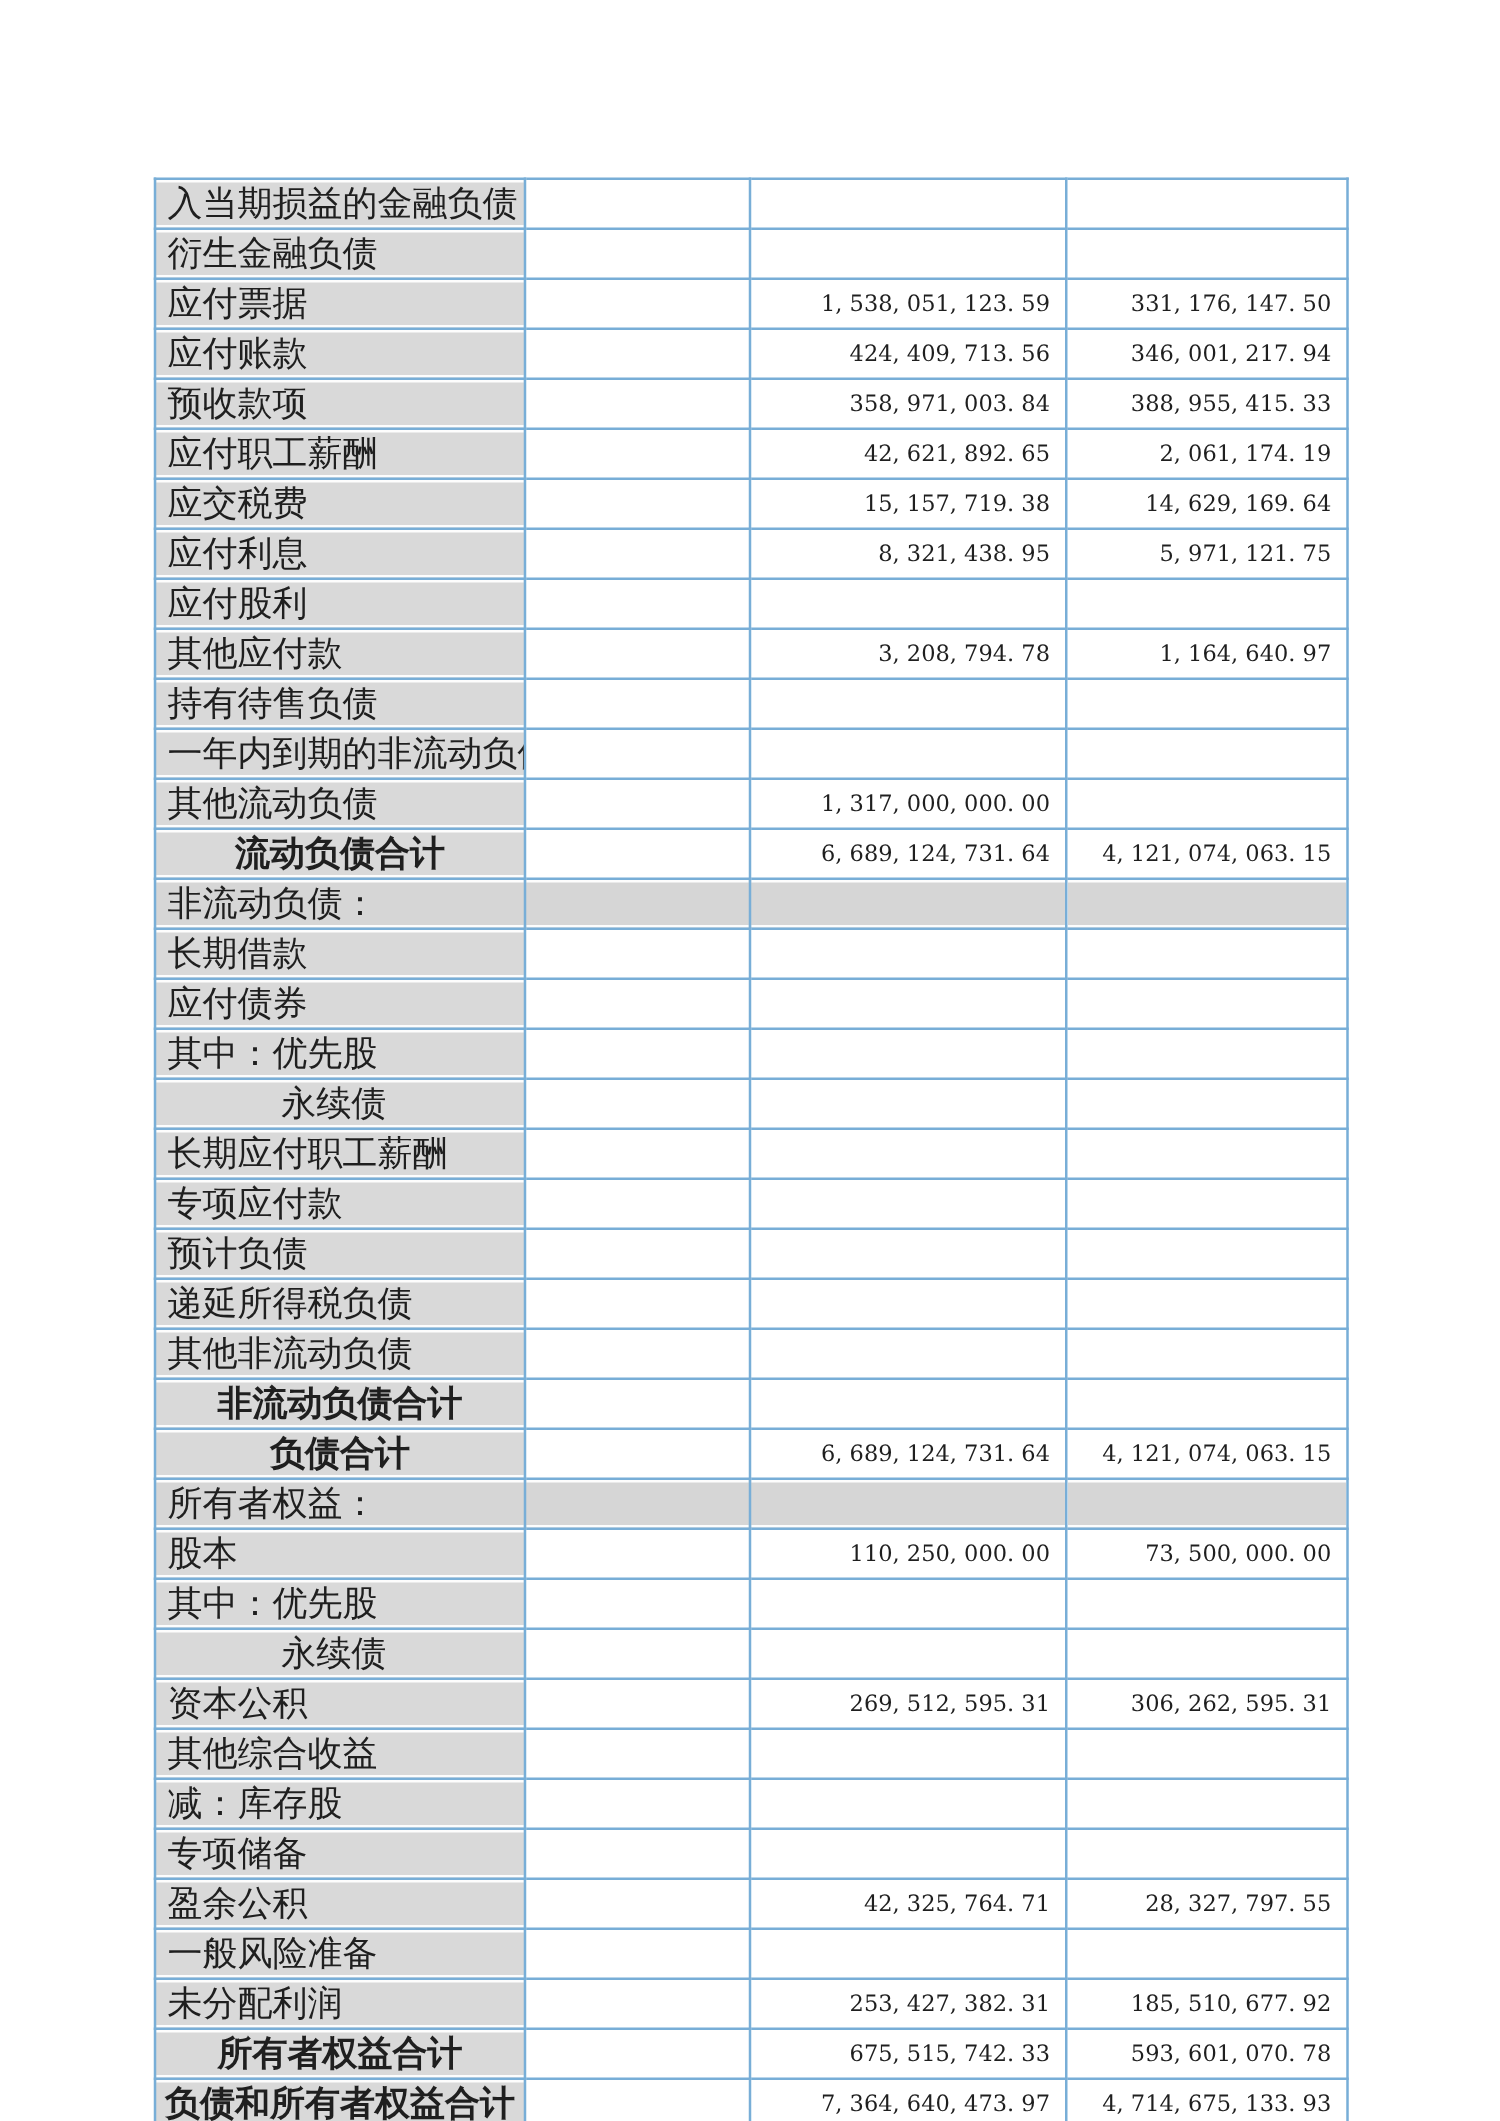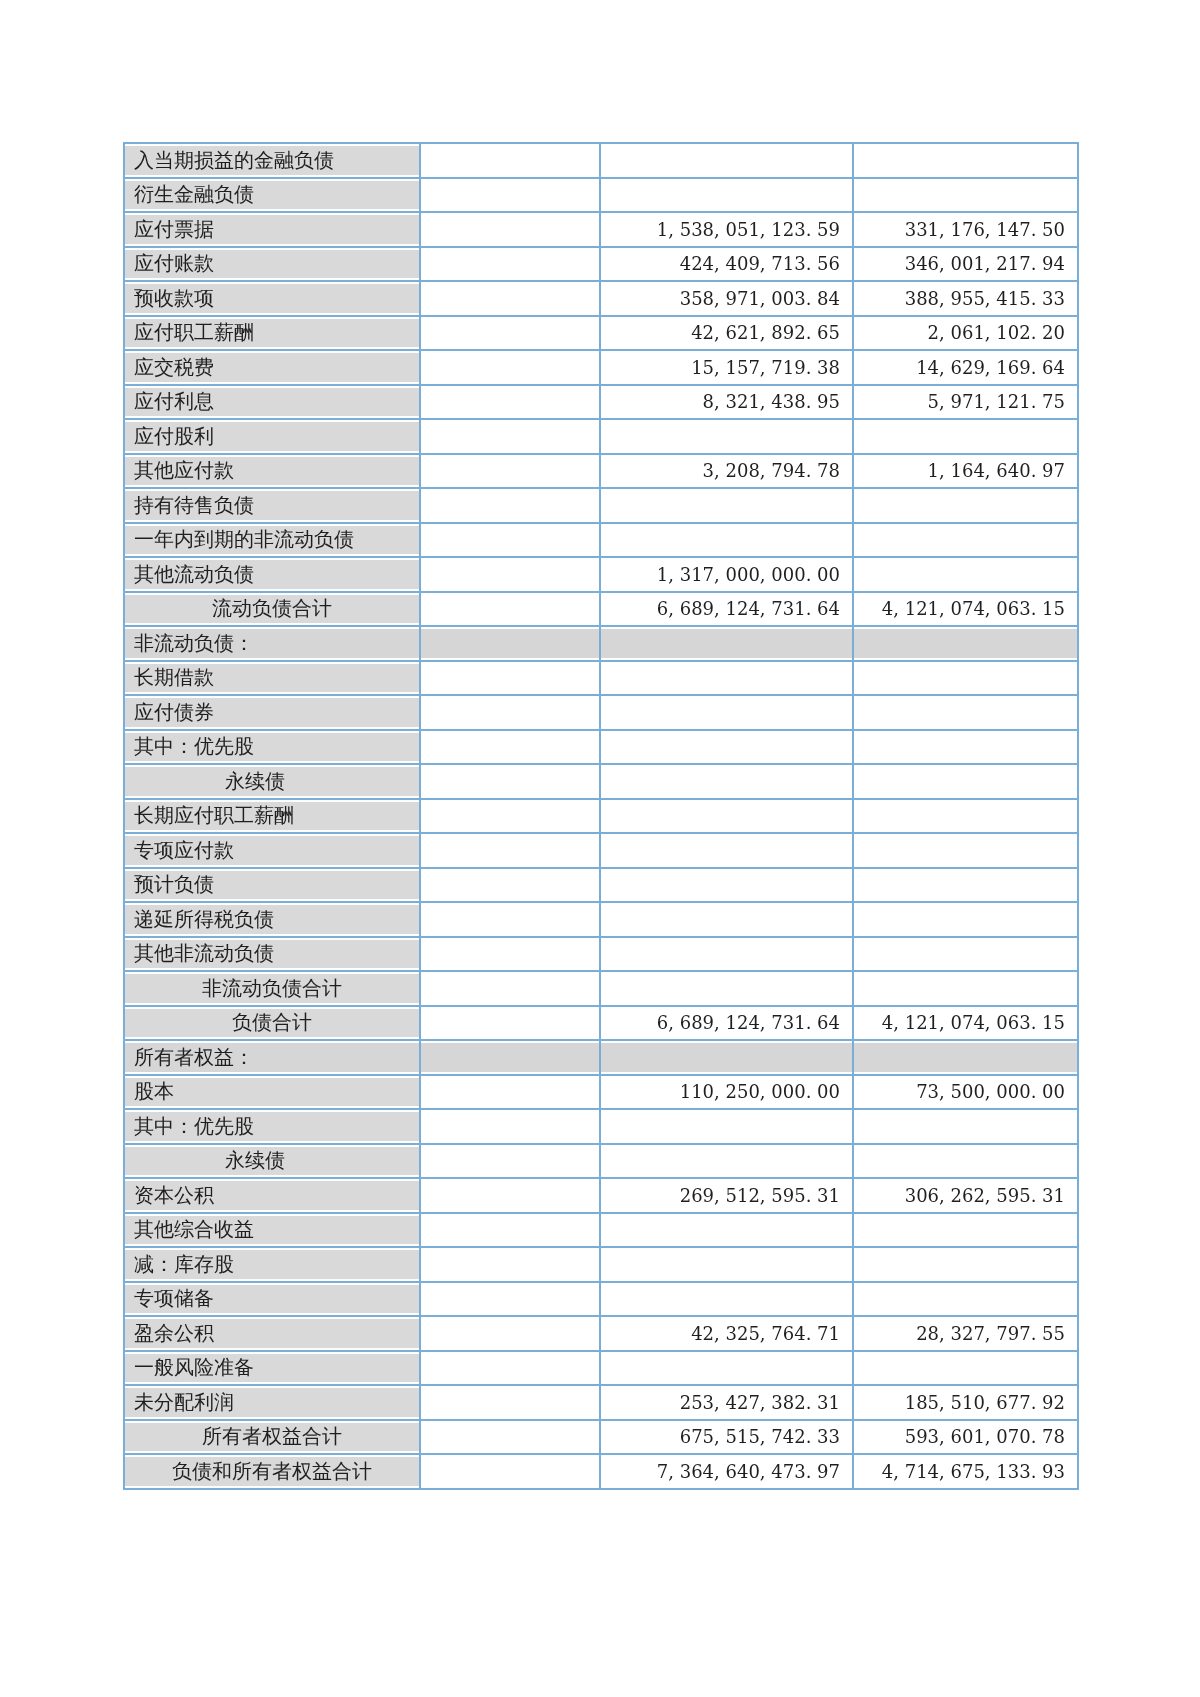--- a/index.html
+++ b/index.html
@@ -29,32 +29,32 @@
     padding:0;
     color:var(--text);
     white-space:nowrap;
     overflow:hidden;
     vertical-align:middle;
     background:#ffffff;
   }
   td.c-label{
     background:var(--label-bg);
     box-shadow:inset 0 2px 0 #fdfdfd, inset 0 -2px 0 #fdfdfd;
-    font-size:20px;
+    font-size:28px;
     padding-left:9px;
     margin-top:18px;
   }
   td.c-num{
     text-align:right;
     padding-right:12px;
     font-size:18px;
   }
   tr.item-indent td.c-label{padding-left:100px;}
   tr.total td.c-label{
-    font-weight:normal;
+    font-weight:bold;
     text-align:center;
     padding-left:0;
   }
   tr.section td{
     background:var(--section-bg);
     box-shadow:inset 0 2px 0 #fdfdfd, inset 0 -2px 0 #fdfdfd;
   }
   tr.section td.c-label{
     font-weight:normal;
     padding-left:9px;
@@ -99,21 +99,21 @@
         <tr class="item">
     <td class="c-label">预收款项</td>
     <td class="c-notes"></td>
     <td class="c-num">358, 971, 003. 84</td>
     <td class="c-num">388, 955, 415. 33</td>
   </tr>
         <tr class="item">
     <td class="c-label">应付职工薪酬</td>
     <td class="c-notes"></td>
     <td class="c-num">42, 621, 892. 65</td>
-    <td class="c-num">2, 061, 102. 20</td>
+    <td class="c-num">2, 061, 174. 19</td>
   </tr>
         <tr class="item">
     <td class="c-label">应交税费</td>
     <td class="c-notes"></td>
     <td class="c-num">15, 157, 719. 38</td>
     <td class="c-num">14, 629, 169. 64</td>
   </tr>
         <tr class="item">
     <td class="c-label">应付利息</td>
     <td class="c-notes"></td>

